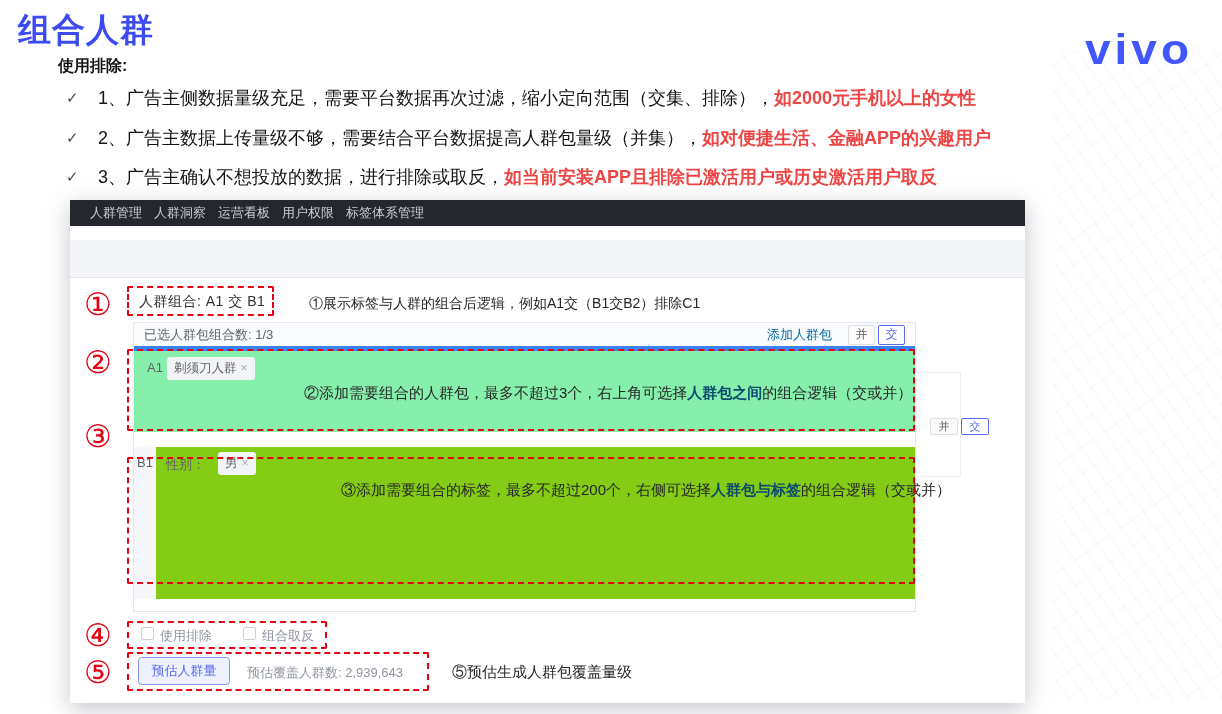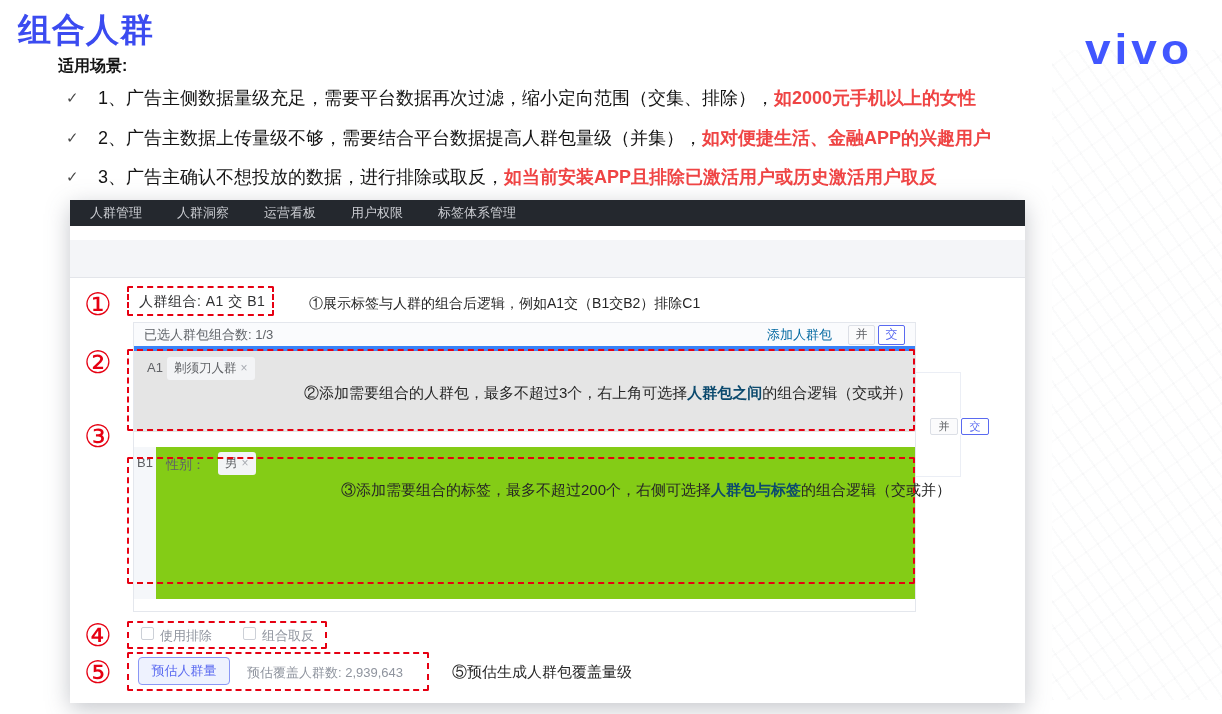--- a/index.html
+++ b/index.html
@@ -19,42 +19,42 @@
   .scen-head { position:absolute; left:58px; top:56px; font-size:16px; font-weight:700; color:#141414; z-index:2; }
   .bullet { position:absolute; left:66px; height:24px; white-space:nowrap; z-index:2; }
   .bullet .chk { display:inline-block; width:32px; color:#4a4a4a; font-size:15px; vertical-align:1px; }
   .bullet .t  { font-size:18px; color:#141414; }
   .bullet .b  { font-size:18px; color:#ef4444; font-weight:700; }
 
   
   .panel { position:absolute; left:70px; top:200px; width:955px; height:503px; background:#fff;
            box-shadow:0 6px 22px rgba(90,95,110,.35); z-index:1; }
   .navbar { position:absolute; left:0; top:0; width:100%; height:26px; background:#24282e;
-            display:flex; align-items:center; gap:35px; padding-left:20px; }
+            display:flex; align-items:center; gap:12px; padding-left:20px; }
   .navbar .nav-item { font-size:13px; color:#ccced3; cursor:pointer; }
   .subband { position:absolute; left:0; top:40px; width:100%; height:38px; background:#f4f5f8; border-bottom:1px solid #e3e5ea; }
 
   .combo-label { position:absolute; left:139px; top:293px; font-size:14px; color:#303133; z-index:3; letter-spacing:.5px; }
 
   
   .widget { position:absolute; left:133px; top:322px; width:783px; height:290px; background:#fff;
             border:1px solid #e4e7ed; z-index:2; }
   .sec-header { position:absolute; left:0; width:100%; height:28px; background:#fafbfd;
                 display:flex; align-items:center; justify-content:space-between; padding:0 10px;
                 border-bottom:5px solid #3b82f6; }
   .sec-header .hlabel { font-size:13px; color:#5f6368; }
   .hright { display:flex; align-items:center; }
   .add-link { font-size:13px; color:#0369a1; cursor:pointer; }
   .toggle { display:flex; margin-left:16px; }
   .tbtn { width:27px; height:20px; font-size:12px; display:flex; align-items:center; justify-content:center;
           border:1px solid #dcdfe6; background:#fbfbfc; color:#606266; border-radius:2px; cursor:pointer; }
   .tbtn + .tbtn { margin-left:3px; }
   .tbtn.sel { background:#fff; border-color:#5a6af0; color:#5a6af0; }
 
-  .sec-body1 { position:absolute; left:0; top:28px; width:100%; height:81px; background:#e5e5e5; }
+  .sec-body1 { position:absolute; left:0; top:28px; width:100%; height:81px; background:#86efac; }
   .row-label { position:absolute; font-size:13px; color:#606266; }
   .chip { position:absolute; background:#f3f4f6; border-radius:3px; padding:3px 7px; font-size:12.5px; color:#606266; white-space:nowrap; }
   .chip .x { color:#a8abb2; margin-left:4px; cursor:pointer; font-size:12px; }
   .sec-header2 { top:109px; border-top:1px solid #ebeef5; }
   .sec-body2 { position:absolute; left:0; top:124px; width:100%; height:152px; background:#84cc16; }
   .bcol { position:absolute; left:0; top:0; width:22px; height:100%; background:#f5f7fa; text-align:center; padding-top:8px; font-size:13px; color:#606266; }
   .field-label { position:absolute; left:32px; top:9px; font-size:13px; color:#606266; }
 
   
   .bracket { position:absolute; left:916px; top:372px; width:45px; height:105px;
@@ -79,21 +79,21 @@
 </head>
 <body>
 
 <div class="slide">
 
   <div class="watermark"></div>
 
   <div class="page-title">组合人群</div>
   <div class="brand">vivo</div>
 
-  <div class="scen-head">适用场景:</div>
+  <div class="scen-head">使用排除:</div>
 
   <div class="bullet" style="top:86px">
     <span class="chk">✓</span><span class="t">1、广告主侧数据量级充足，需要平台数据再次过滤，缩小定向范围（交集、排除），</span><span class="b">如2000元手机以上的女性</span>
   </div>
   <div class="bullet" style="top:126px">
     <span class="chk">✓</span><span class="t">2、广告主数据上传量级不够，需要结合平台数据提高人群包量级（并集），</span><span class="b">如对便捷生活、金融APP的兴趣用户</span>
   </div>
   <div class="bullet" style="top:165px">
     <span class="chk">✓</span><span class="t">3、广告主确认不想投放的数据，进行排除或取反，</span><span class="b">如当前安装APP且排除已激活用户或历史激活用户取反</span>
   </div>

